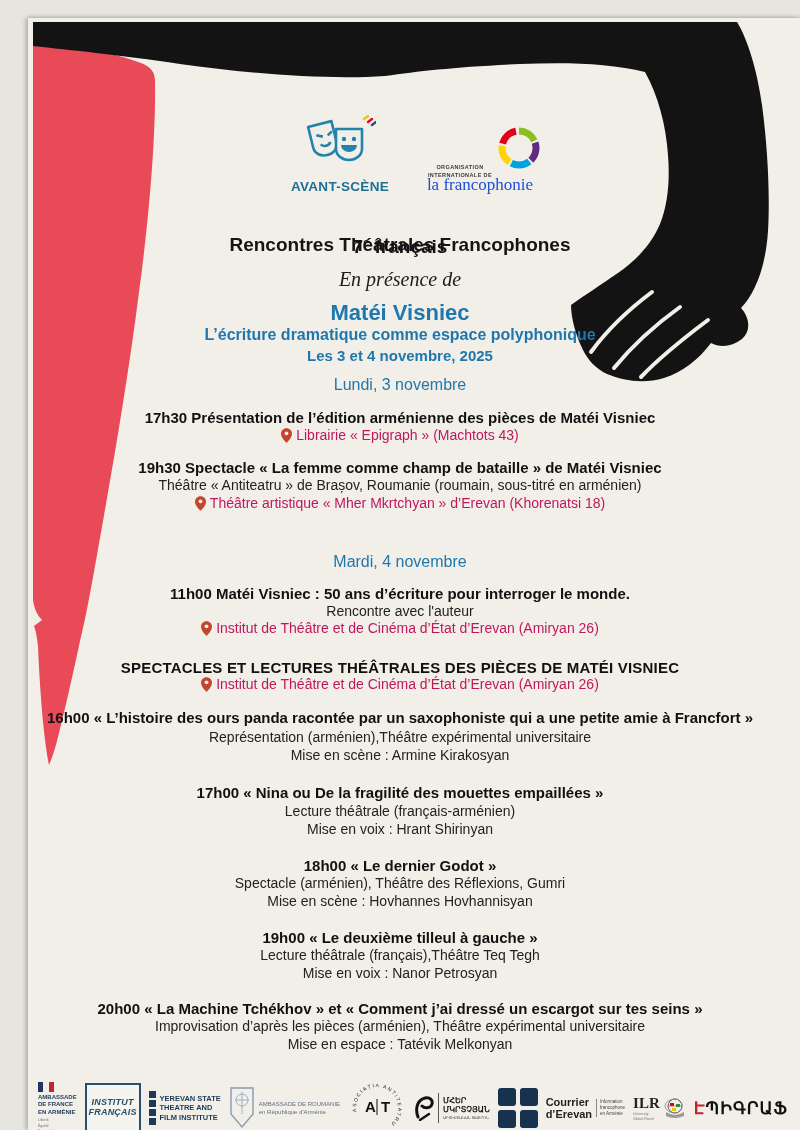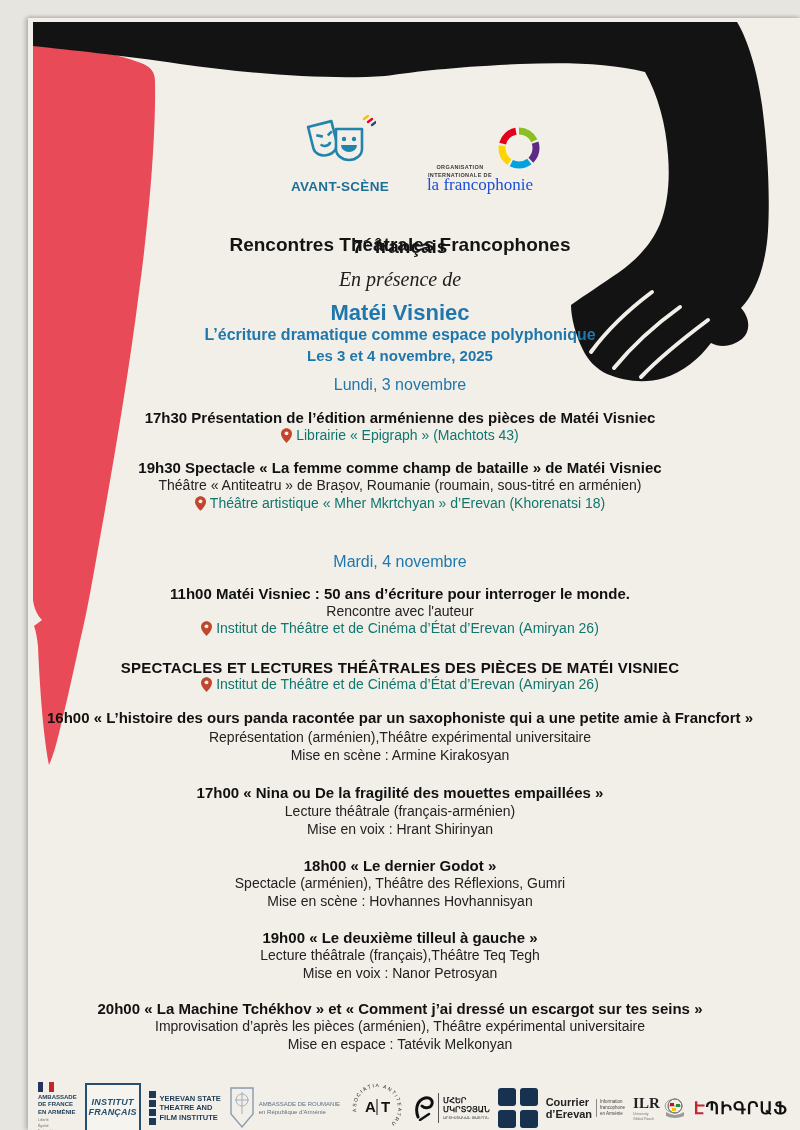--- a/index.html
+++ b/index.html
@@ -30,21 +30,21 @@
   .title1{top:196px;font-size:19px;font-weight:bold;color:#141414;margin-top:21px;}
   .title2{top:219px;font-size:19px;font-weight:bold;color:#141414;}
   .title2 sup{font-size:11px;}
   .presence{top:251px;font-family:"Liberation Serif",serif;font-style:italic;font-size:20px;color:#1c1c1c;}
   .author{top:283px;font-size:22px;font-weight:bold;color:#1f77ad;}
   .subtitle{top:309px;font-size:16px;font-weight:bold;color:#1f77ad;}
   .dates{top:330px;font-size:15px;font-weight:bold;color:#1f77ad;}
   .dayhdr{font-size:16px;font-weight:normal;color:#1f77ad;}
   .evt-title{font-size:15px;font-weight:bold;color:#111;}
   .evt-sub{font-size:14px;color:#222;}
-  .loc{font-size:14px;color:#0f766e;}
+  .loc{font-size:14px;color:#be185d;}
   .loc svg{vertical-align:-3px;margin-right:4px;}
   .section-title{font-size:15px;font-weight:bold;color:#111;letter-spacing:.2px;}
 
   
   .footer{
     position:absolute;left:30px;top:1058px;width:768px;height:66px;z-index:2;
     display:flex;align-items:center;justify-content:space-between;padding:0 10px 0 8px;box-sizing:border-box;
   }
   .flogo{display:flex;align-items:center;gap:4px;flex:0 0 auto;}
   .navy{color:#1c3a57;}

